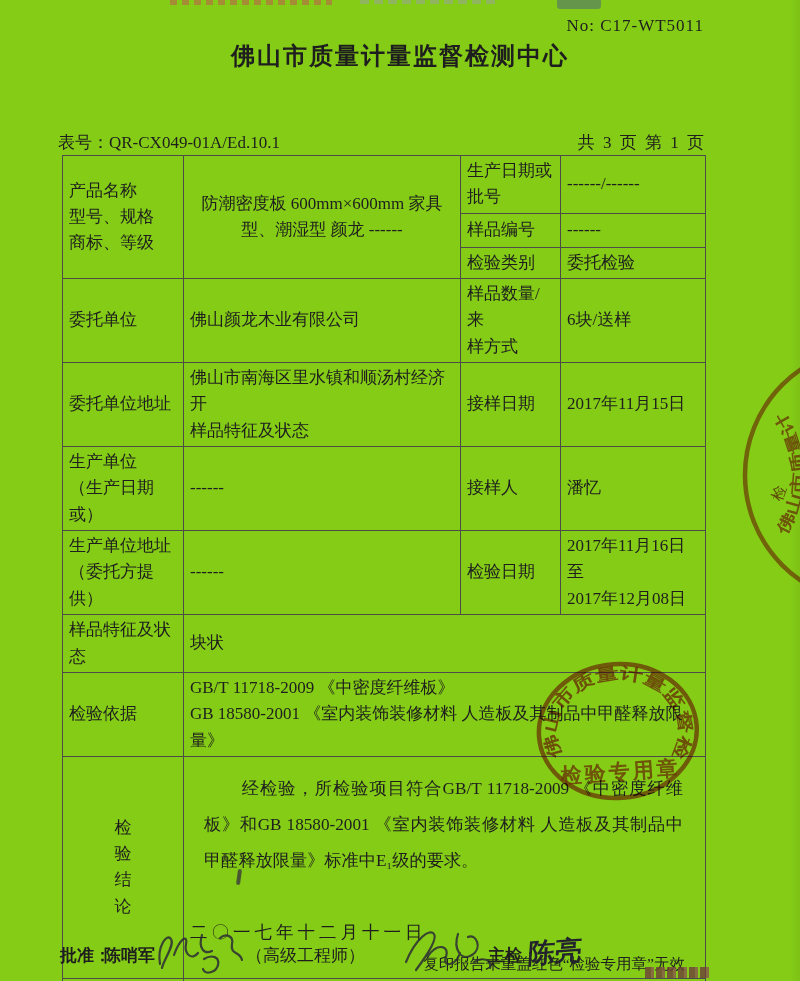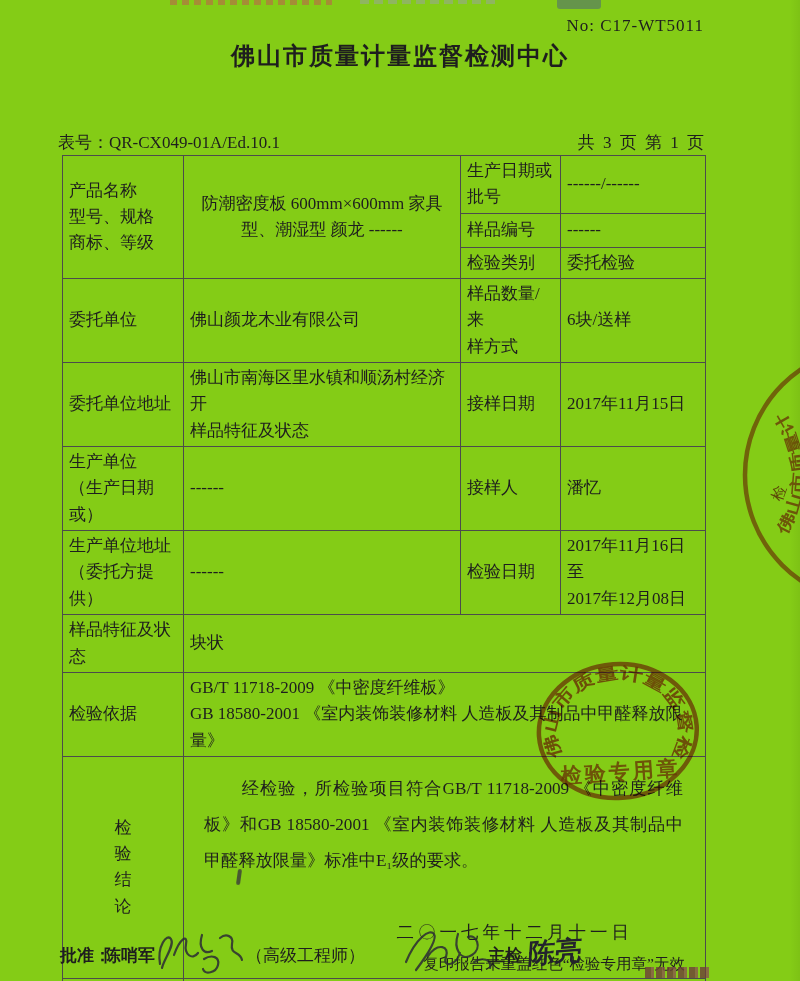--- a/index.html
+++ b/index.html
@@ -34,21 +34,21 @@
   td.center{text-align:center;}
   tr.h57{height:57px;} tr.h34{height:34px;} tr.h31{height:31px;}
   tr.h53{height:53px;} tr.h56{height:56px;} tr.h52{height:52px;}
   tr.h32{height:32px;} tr.h58{height:58px;} tr.h205{height:205px;} tr.h120{height:120px;}
   td.product-val{line-height:34px;}
   td.vert{white-space:pre-line;line-height:49px;font-size:18px;text-align:center;padding-top:6px;}
   td.vert2{white-space:pre-line;line-height:56px;font-size:18px;text-align:center;}
   td.basis{line-height:29px;padding-left:16px;}
   td.concl{vertical-align:top;position:relative;}
   .concl-text{margin:12px 16px 0 14px;text-indent:2.2em;line-height:36px;font-size:17.2px;text-align:justify;}
-  .concl-date{text-align:right;margin:40px 66px 4px 0;font-size:17.5px;letter-spacing:4px;}
+  .concl-date{margin:40px 66px 4px 0;font-size:17.5px;letter-spacing:4px;}
   .concl-note{text-align:right;margin:6px 14px 0 0;font-size:15.5px;}
   td.remark-val{text-align:center;font-size:17px;}
 
   
   .stamp{position:absolute;mix-blend-mode:multiply;}
   .stamp-main{left:533px;top:656px;transform:rotate(-4deg);}
   .stamp-edge{left:735px;top:352px;}
 
   
   .footer{position:absolute;top:932px;left:60px;width:690px;height:48px;font-size:17px;}

